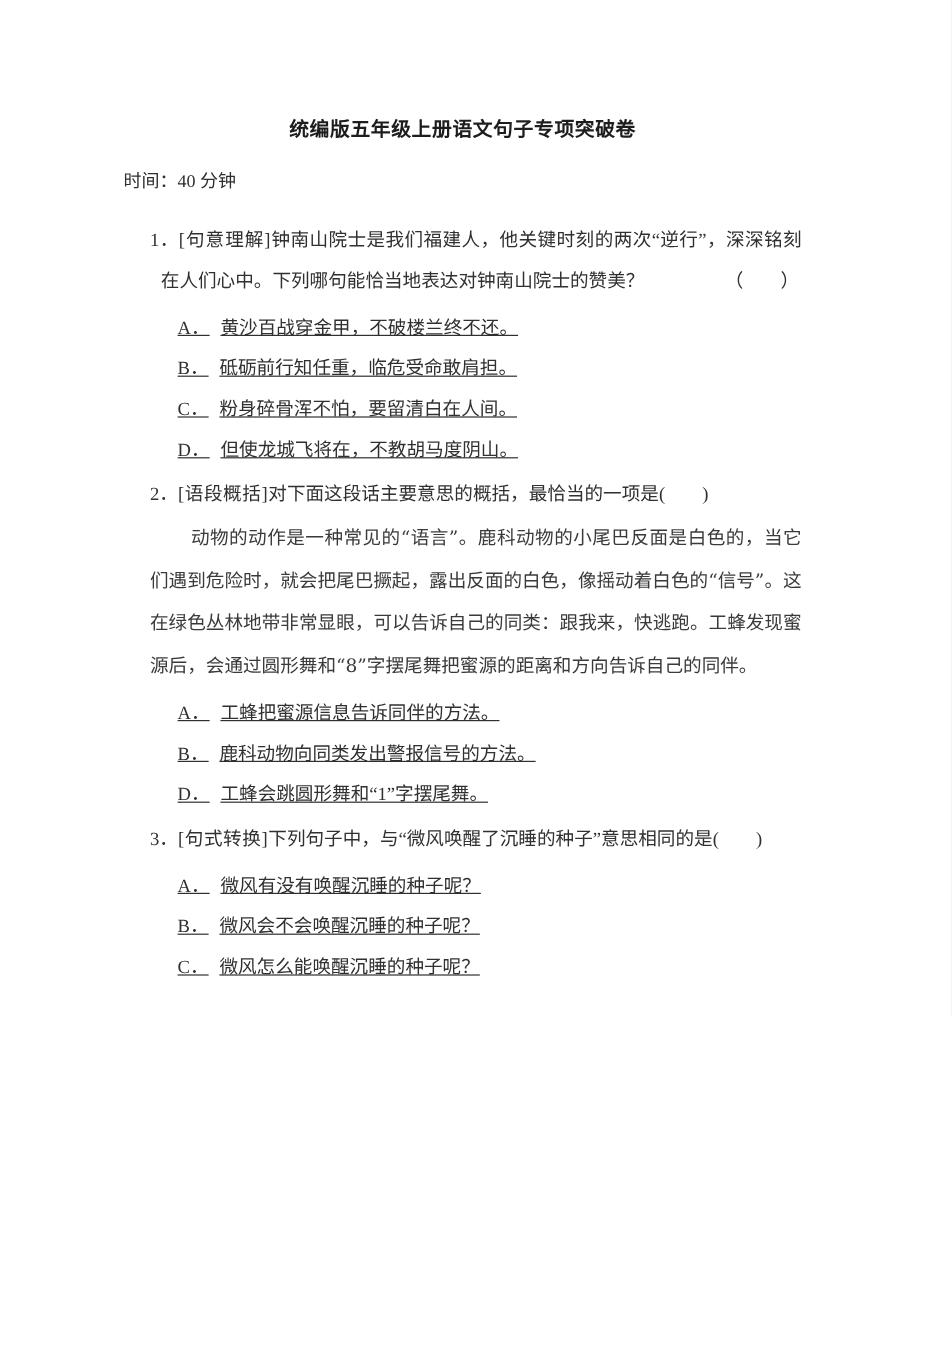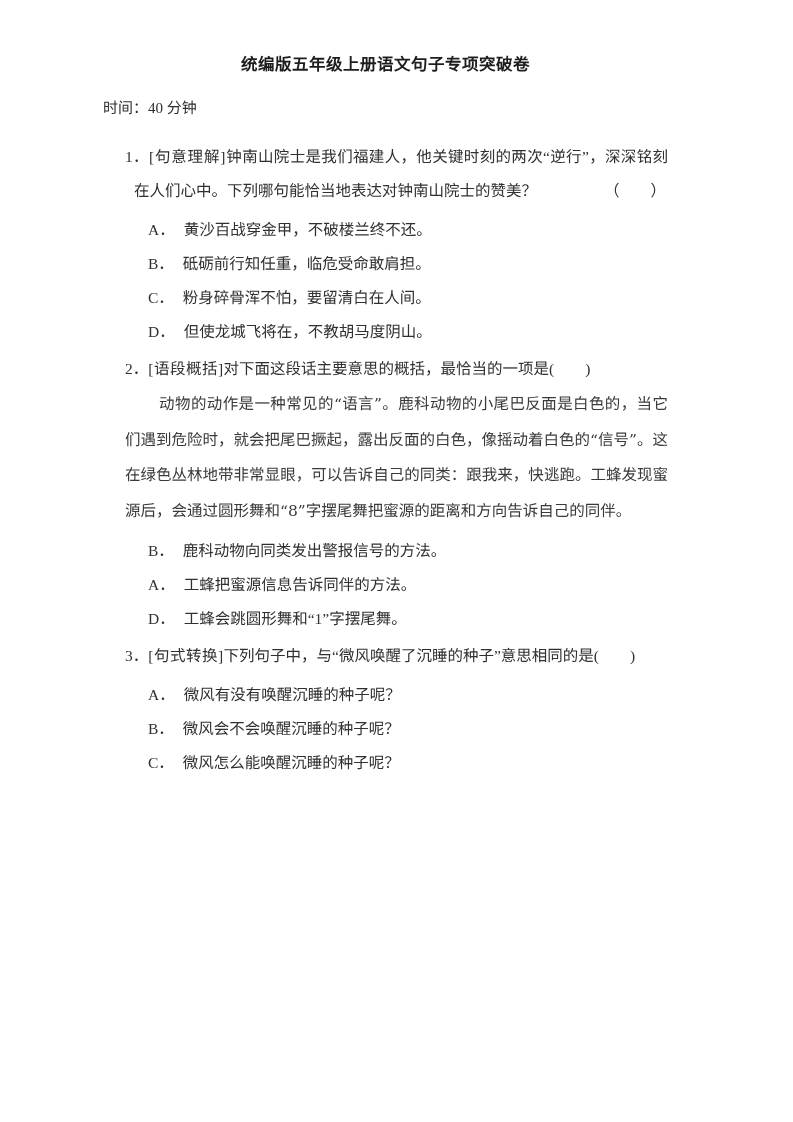--- a/index.html
+++ b/index.html
@@ -5,21 +5,21 @@
   * { box-sizing: border-box; }
   html, body { margin: 0; padding: 0; background: #e9e9e9; }
   .sheet {
     position: relative;
     width: 793px;
     height: 1122px;
     margin: 0 auto;
     background: #ffffff;
     font-family: "Liberation Serif", "DejaVu Serif", serif;
     color: #343434;
-    padding: 52px 125px 0 103px;
+    padding: 96px 125px 0 103px;
     overflow: hidden;
   }
   .title {
     margin: 0;
     text-align: center;
     font-family: "Liberation Sans", "DejaVu Sans", sans-serif;
     font-weight: bold;
     font-size: 16.5px;
     line-height: 24px;
     color: #1d1d1d;
@@ -64,20 +64,21 @@
   ul.options {
     list-style: none;
     margin: 5px 0 3px 23px;
     padding: 0;
   }
   ul.options li {
     font-size: 15.5px;
     line-height: 34px;
     color: #303030;
     white-space: nowrap;
+    text-decoration: underline;
   }
   .opt-letter { margin-right: 9px; }
 </style>
 </head>
 <body>
 
 <div class="sheet">
 
   <h1 class="title">统编版五年级上册语文句子专项突破卷</h1>
 
@@ -92,22 +93,22 @@
         <li><span class="opt-letter">B．</span><span>砥砺前行知任重，临危受命敢肩担。</span></li>
         <li><span class="opt-letter">C．</span><span>粉身碎骨浑不怕，要留清白在人间。</span></li>
         <li><span class="opt-letter">D．</span><span>但使龙城飞将在，不教胡马度阴山。</span></li>
       </ul>
     </section>
 
     <section class="question">
       <p class="stem"><span>2．</span><span class="qtag">[语段概括]</span><span>对下面这段话主要意思的概括，最恰当的一项是(　　)</span></p>
       <p class="passage">动物的动作是一种常见的“语言”。鹿科动物的小尾巴反面是白色的，当它们遇到危险时，就会把尾巴撅起，露出反面的白色，像摇动着白色的“信号”。这在绿色丛林地带非常显眼，可以告诉自己的同类：跟我来，快逃跑。工蜂发现蜜源后，会通过圆形舞和“8”字摆尾舞把蜜源的距离和方向告诉自己的同伴。</p>
       <ul class="options">
+        <li><span class="opt-letter">A．</span><span>工蜂把蜜源信息告诉同伴的方法。</span></li>
         <li><span class="opt-letter">B．</span><span>鹿科动物向同类发出警报信号的方法。</span></li>
-        <li><span class="opt-letter">A．</span><span>工蜂把蜜源信息告诉同伴的方法。</span></li>
         <li><span class="opt-letter">D．</span><span>工蜂会跳圆形舞和“1”字摆尾舞。</span></li>
       </ul>
     </section>
 
     <section class="question">
       <p class="stem"><span>3．</span><span class="qtag">[句式转换]</span><span>下列句子中，与“微风唤醒了沉睡的种子”意思相同的是(　　)</span></p>
       <ul class="options">
         <li><span class="opt-letter">A．</span><span>微风有没有唤醒沉睡的种子呢？</span></li>
         <li><span class="opt-letter">B．</span><span>微风会不会唤醒沉睡的种子呢？</span></li>
         <li><span class="opt-letter">C．</span><span>微风怎么能唤醒沉睡的种子呢？</span></li>

